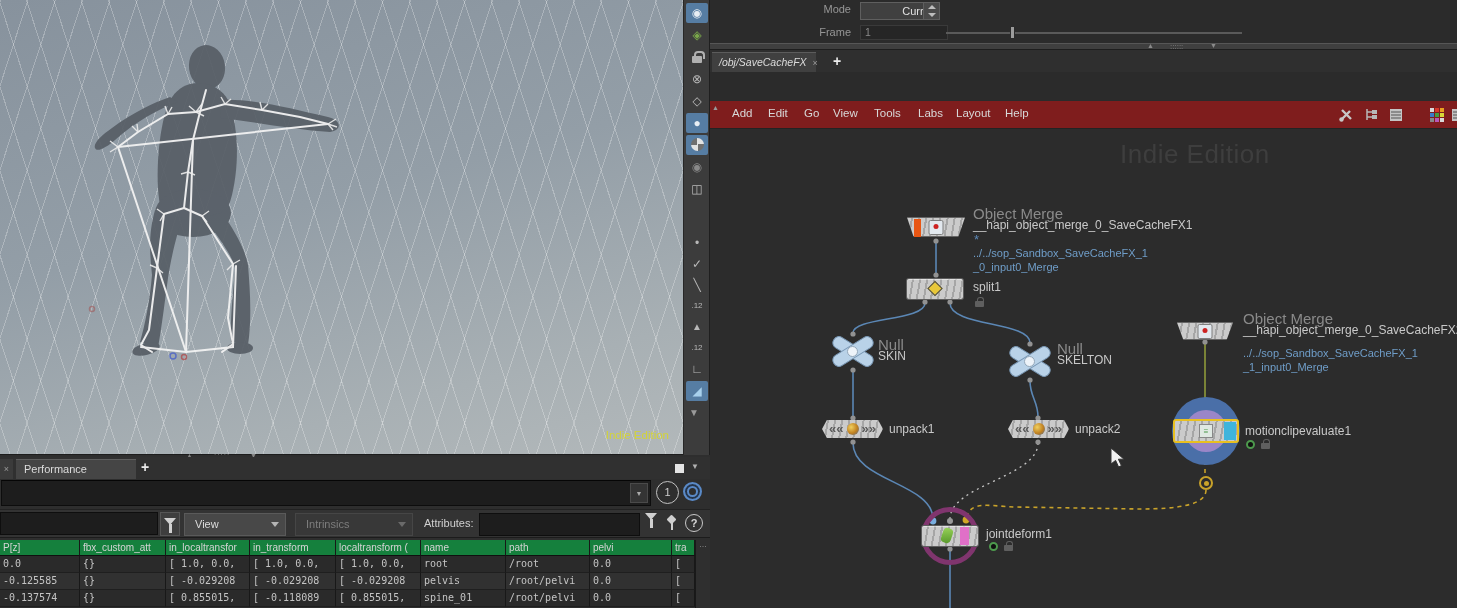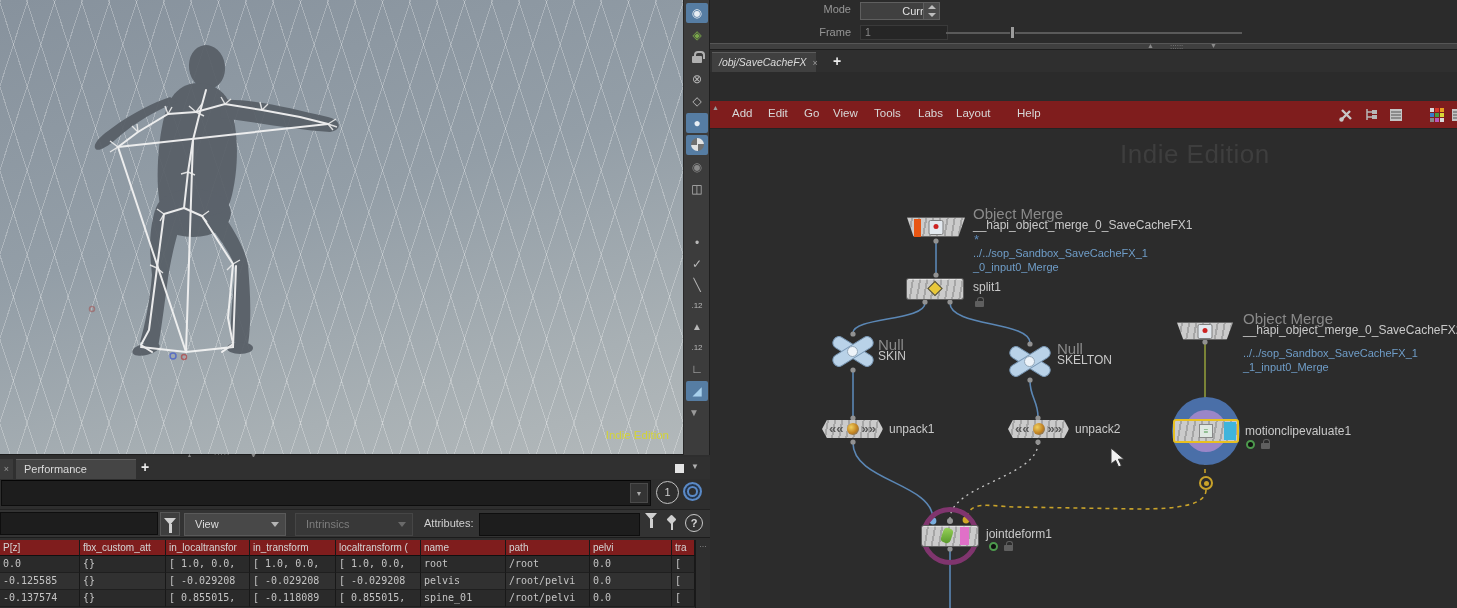--- a/index.html
+++ b/index.html
@@ -67,21 +67,21 @@
   .pin-ic { position:absolute; width:14px; height:16px; }
   .pin-ic:before { content:''; position:absolute; left:4px; top:1px; width:7px; height:7px;
     background:#cfcfcf; border-radius:1px; transform:rotate(45deg); }
   .pin-ic:after { content:''; position:absolute; left:7px; top:8px; width:2px; height:7px; background:#cfcfcf; }
 
   
   #tbl { left:0; top:85px; width:695px; }
   .trow { display:grid; grid-template-columns:80px 86px 84px 86px 85px 85px 84px 82px 23px; }
   .trow > div { border-right:1px solid #181818; border-bottom:1px solid #1f1f1f;
     padding:2px 2px 0 3px; height:17px; overflow:hidden; white-space:nowrap; }
-  .thead > div { background:#7f1d1d; color:#d4d4d4; font-size:10px; height:16px;
+  .thead > div { background:#15803d; color:#d4d4d4; font-size:10px; height:16px;
     border-bottom:1px solid #101010; }
   .tdata > div { color:#c4c4c4; font-size:10px; font-family:"DejaVu Sans Mono", monospace; }
   .r-even > div { background:#2a2a2a; }
   .r-odd > div { background:#313131; }
   #tbl-scroll { left:695px; top:85px; width:15px; height:68px; background:#2f2f2f; border-left:1px solid #191919;
     color:#a8a8a8; font-size:8px; text-align:center; }
 
   
   #right-pane { left:710px; top:0; width:747px; height:608px; background:#2b2b2b; overflow:hidden; }
   #playbar { left:0; top:0; width:747px; height:43px; }
@@ -377,21 +377,21 @@
 
 
   <div id="menubar" class="abs">
     <div class="abs" style="left:2px; top:3px; color:#999; font-size:7px">▲</div>
     <span class="menu-item" style="left:22px">Add</span>
     <span class="menu-item" style="left:58px">Edit</span>
     <span class="menu-item" style="left:94px">Go</span>
     <span class="menu-item" style="left:123px">View</span>
     <span class="menu-item" style="left:164px">Tools</span>
     <span class="menu-item" style="left:208px">Labs</span>
-    <span class="menu-item" style="left:307px">Help</span>
+    <span class="menu-item" style="left:295px">Help</span>
     <span class="menu-item" style="left:246px">Layout</span>
     <svg class="mbar-ic" style="left:628px" width="16" height="16">
       <path d="M3,13 L12,4 M4,3 L13,12" stroke="#c8c8c8" stroke-width="2.4"></path>
         <circle cx="3.5" cy="12.5" r="2.2" fill="#c8c8c8"></circle>
     </svg>
     <svg class="mbar-ic" style="left:653px" width="16" height="16">
       <path d="M4,2 L4,13 M4,5 L10,5 M4,10 L10,10" stroke="#b8b8b8" stroke-width="1.5"></path>
       <rect x="9" y="3" width="5" height="4" fill="#b8b8b8"></rect>
         <rect x="9" y="8" width="5" height="4" fill="#b8b8b8"></rect>
     </svg>

